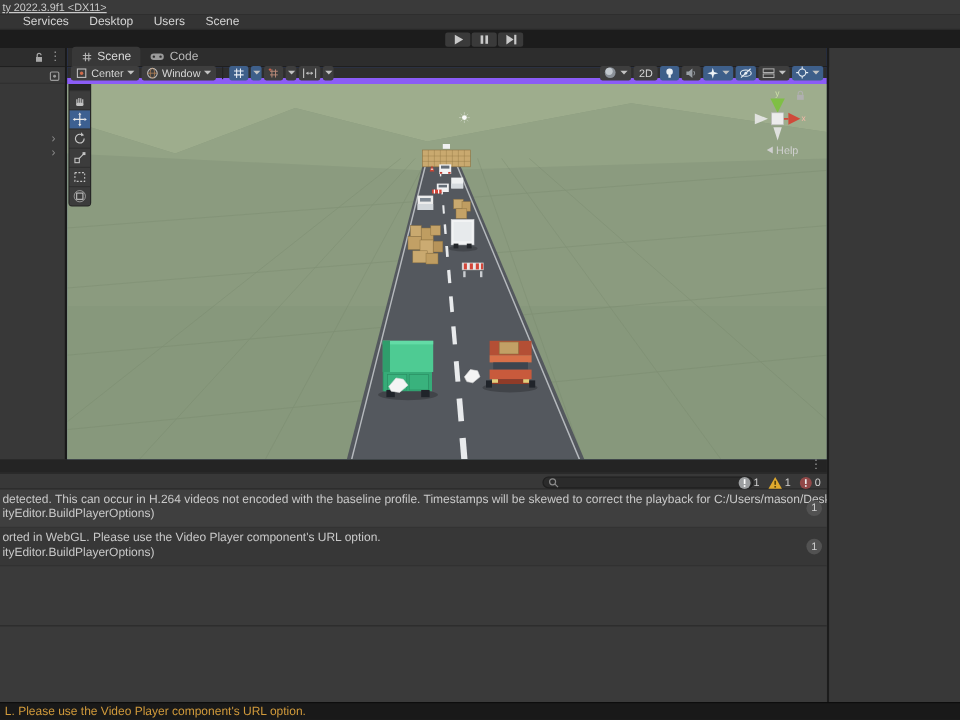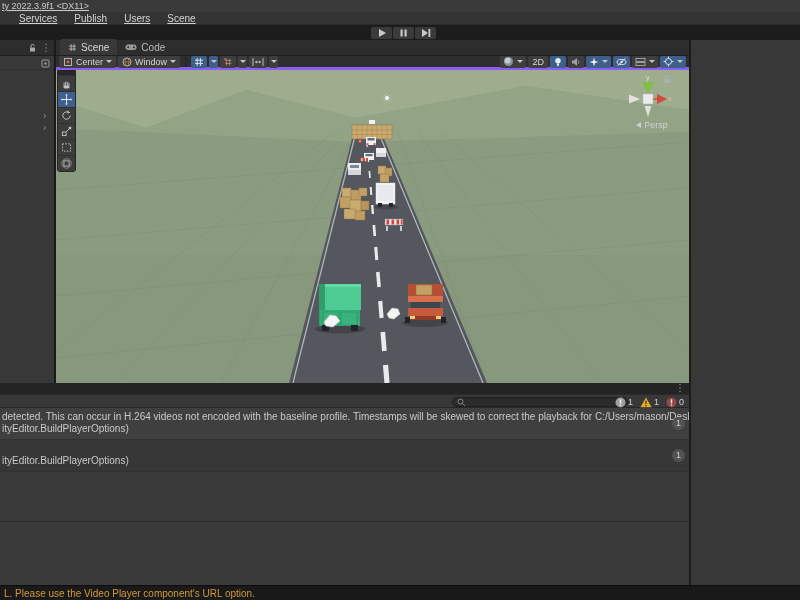--- a/index.html
+++ b/index.html
@@ -8,39 +8,39 @@
     position:relative; overflow:hidden;
     background:#1b1b1b;
     font-family:"Liberation Sans", sans-serif;
     color:#cfcfcf;
     -webkit-font-smoothing:antialiased;
   }
   .abs { position:absolute; }
   
   #titlebar { left:0; top:0; width:800px; height:12px; background:#3a3a3a; }
   #titlebar span { position:absolute; left:2px; top:0; font-size:9px; line-height:12px; color:#c9c9c9; white-space:nowrap;text-decoration:underline; }
-  #menubar { left:0; top:12px; width:800px; height:13px; background:#343434; border-bottom:1px solid #2a2a2a; display:flex; align-items:center; padding-left:19px; gap:17px;text-decoration:underline; }
+  #menubar { left:0; top:12px; width:800px; height:13px; background:#343434; border-bottom:1px solid #2a2a2a; display:flex; align-items:center; padding-left:19px; gap:17px; }
   #menubar span { font-size:10px; color:#d4d4d4; cursor:default; }
   #toolbar { left:0; top:25px; width:800px; height:15px; background:#1c1c1c; }
   .play-group { position:absolute; left:371px; top:2px; display:flex; gap:1px; }
   .play-btn { width:21px; height:12px; background:#3a3a3a; border-radius:2px; display:flex; align-items:center; justify-content:center; }
   
   .tabbar { position:absolute; left:0; top:0; right:0; height:16px; background:#2d2d2d; border-bottom:1px solid #1f1f1f; display:flex; align-items:flex-end; }
   .tab { height:16px; display:flex; align-items:center; gap:4px; padding:0 8px; font-size:10px; color:#b9b9b9; }
   .tab.active { background:#383838; color:#d8d8d8; border-radius:3px 3px 0 0; }
   
   #hierarchy { left:0; top:40px; width:55px; height:343px; background:#383838; border-right:1px solid #191919; }
   #hierarchy .tabbar { justify-content:flex-end; align-items:center; gap:4px; padding-right:3px; }
   .h-subrow { position:absolute; left:0; top:16px; width:100%; height:14px; background:#383838; border-bottom:1px solid #303030; }
   .h-subrow .sub-ico { position:absolute; right:4px; top:3px; }
   .kebab { font-size:10px; color:#9a9a9a; line-height:10px; }
   .expand-arrow { position:absolute; left:43px; font-size:10px; color:#8a8a8a; }
   
   #scene-panel { left:56px; top:40px; width:633px; height:343px; background:#1d4ed8; }
-  #scenebar { position:absolute; left:0; top:16px; width:100%; height:14px; background:#2e2e2e; border-bottom:3px solid #8b5cf6; display:flex; align-items:center; justify-content:space-between; padding:0 3px; }
+  #scenebar { position:absolute; left:0; top:16px; width:100%; height:14px; background:#2e2e2e; border-bottom:5px solid #8b5cf6; display:flex; align-items:center; justify-content:space-between; padding:0 3px; }
   .sb-group { display:flex; align-items:center; gap:2px; }
   .sb-btn { height:12px; background:#3e3e3e; border-radius:2px; display:flex; align-items:center; gap:3px; padding:0 4px; font-size:9px; color:#d6d6d6; }
   .sb-btn.icon-only { padding:0 3px; }
   .sb-btn.on { background:#3e5f8a; }
   .sb-caret { height:12px; width:9px; background:#3e3e3e; border-radius:2px; display:flex; align-items:center; justify-content:center; }
   .sb-caret.on { background:#3e5f8a; }
   .caret { width:0; height:0; border-left:3px solid transparent; border-right:3px solid transparent; border-top:3.5px solid #c3c3c3; }
   .sb-sep { width:1px; height:10px; background:#232323; margin:0 3px; }
   
   #viewport { position:absolute; left:0; top:30px; width:633px; height:313px; overflow:hidden; background:#8b9b7f; }
@@ -82,21 +82,21 @@
 </style>
 </head>
 <body>
 
 <div class="abs" id="titlebar">
   <span>ty 2022.3.9f1 &lt;DX11&gt;</span>
 </div>
 
 <div class="abs" id="menubar">
   <span>Services</span>
-  <span>Publish</span>
+  <span>Desktop</span>
   <span>Users</span>
   <span>Scene</span>
 </div>
 
 <div class="abs" id="toolbar">
   <div class="play-group">
     <div class="play-btn">
       <svg width="13" height="10" viewBox="0 0 13 10">
           <polygon points="4,1 4,9 11,5" fill="#c9c9c9"></polygon>
         </svg>
@@ -474,21 +474,21 @@
         <g>
             <polygon points="8,22.5 8,31.5 19,27" fill="#e8e8e8" opacity="0.9"></polygon>
           </g>
         <g>
             <polygon points="23.5,34 30.5,34 27,45" fill="#e8e8e8" opacity="0.9"></polygon>
           </g>
         <rect x="22" y="22" width="10" height="10" fill="#ececec" stroke="#bdbdbd" stroke-width="0.6"></rect>
       </svg>
       <div id="persp-row">
         <span class="persp-cone"></span>
-        <span id="persp-label">Persp</span>
+        <span id="persp-label">Help</span>
       </div>
     </div>
   </div>
 </div>
 
 <div class="abs" id="divider-v"></div>
 
 <div class="abs" id="inspector">
   <div class="tabbar" style="padding-left:17px;margin-top:18px;">
     <div class="tab active">
@@ -542,20 +542,21 @@
       </div>
     </div>
   </div>
 
   <div class="console-entry" id="entry-0">
     <div class="l1">detected. This can occur in H.264 videos not encoded with the baseline profile. Timestamps will be skewed to correct the playback for C:/Users/mason/Desktop/Unity Practice/Create With Code/Assets/Challenge 1/</div>
     <div class="l2">ityEditor.BuildPlayerOptions)</div>
     <div class="entry-badge">1</div>
   </div>
   <div class="console-entry" id="entry-1">
+    <div class="l1">orted in WebGL. Please use the Video Player component's URL option.</div>
     <div class="l2">ityEditor.BuildPlayerOptions)</div>
     <div class="entry-badge">1</div>
   </div>
   <div class="console-rest"></div>
   <div class="console-hline"></div>
 </div>
 
 <div class="abs" id="statusbar">
   <span>L. Please use the Video Player component's URL option.</span>
 </div>

